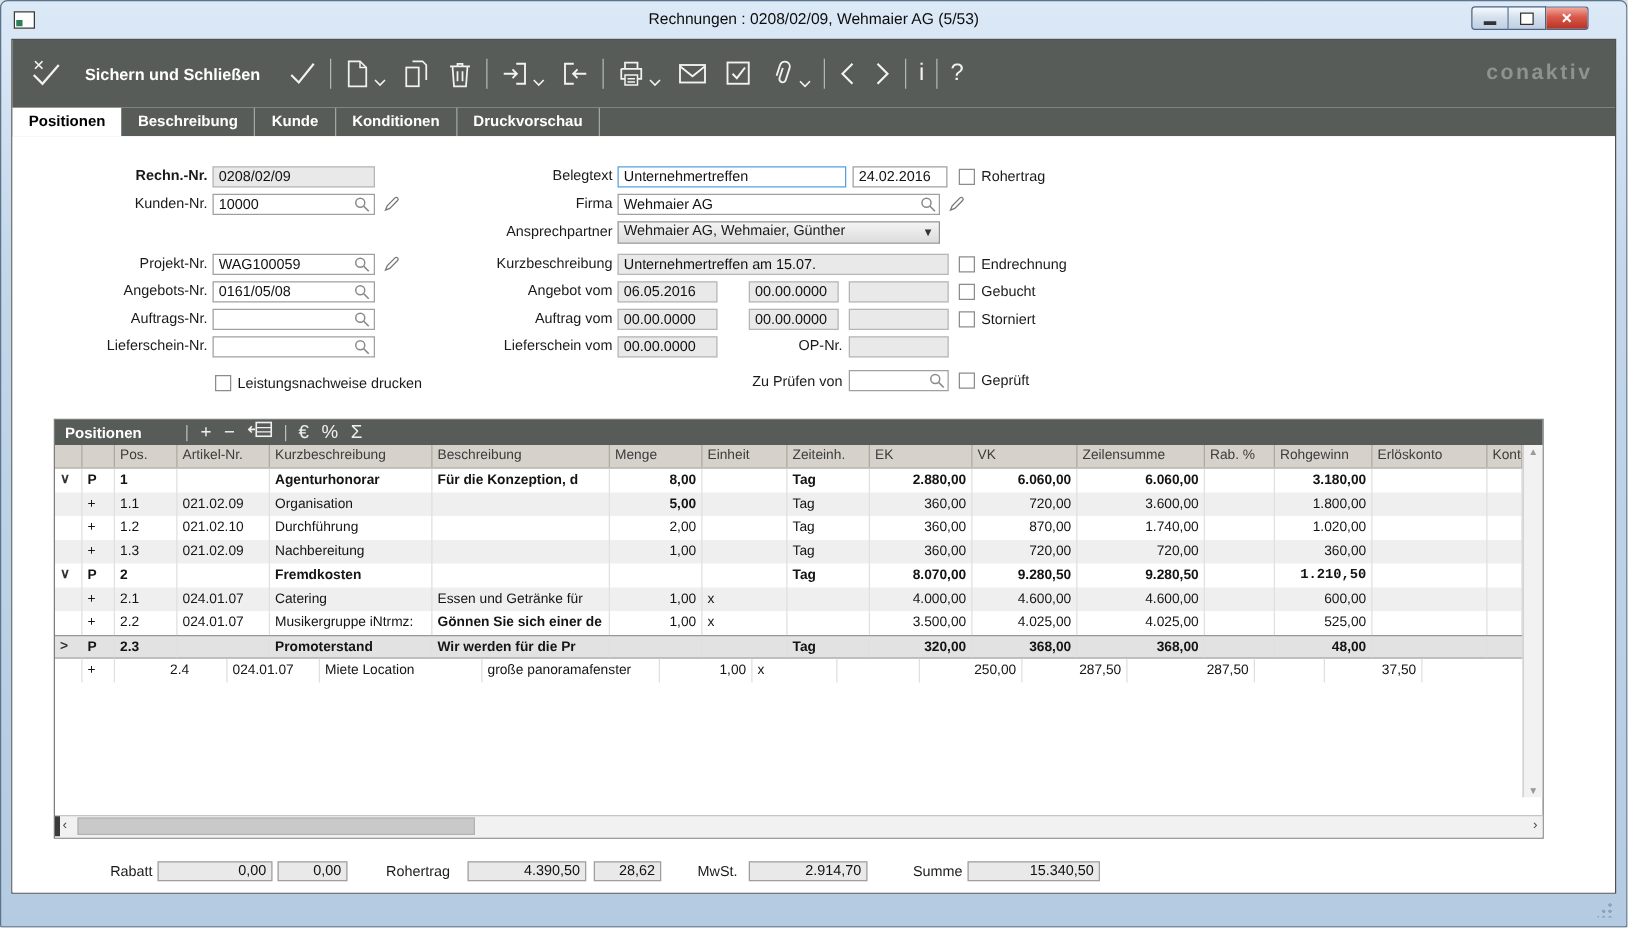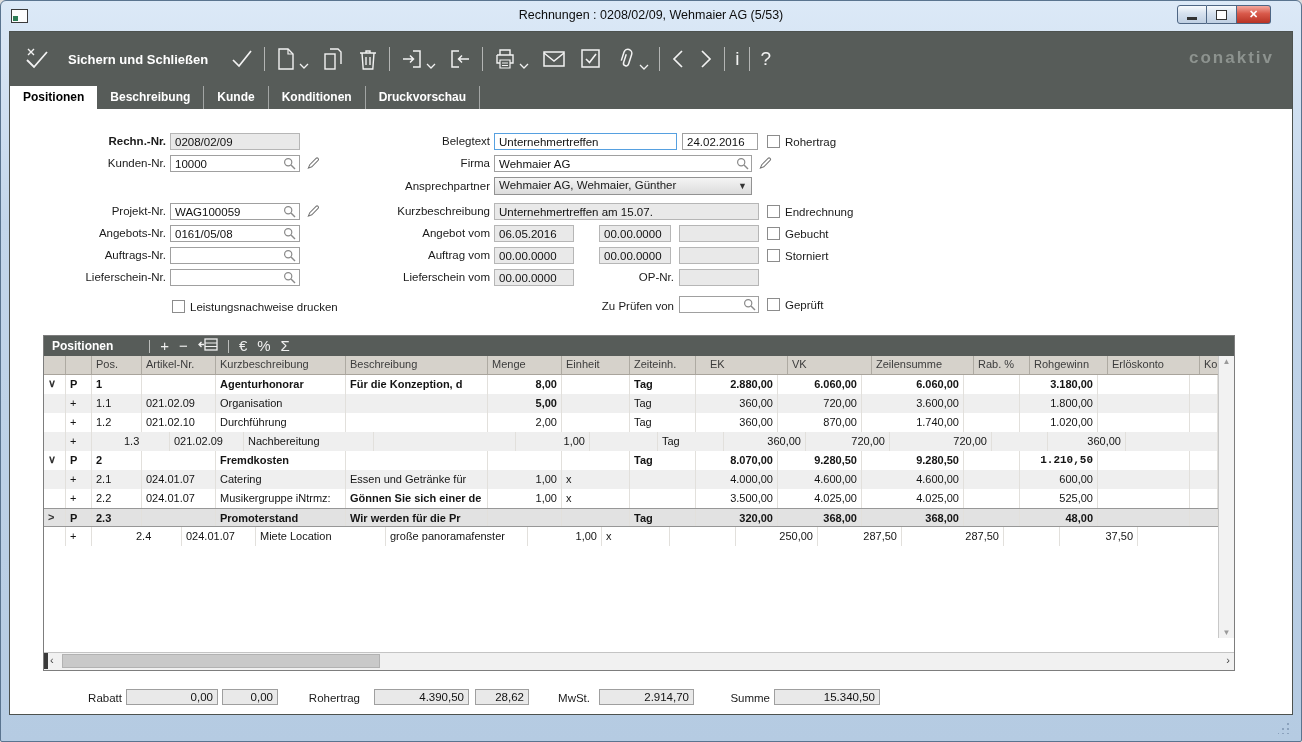--- a/index.html
+++ b/index.html
@@ -360,21 +360,21 @@
             <div class="hrow">
                 <div class="hcell" style="width: 22px;"></div>
                 <div class="hcell" style="width: 26px;"></div>
                 <div class="hcell" style="width: 50px;">Pos.</div>
                 <div class="hcell" style="width: 74px;">Artikel-Nr.</div>
                 <div class="hcell" style="width: 130px;">Kurzbeschreibung</div>
                 <div class="hcell" style="width: 142px;">Beschreibung</div>
                 <div class="hcell" style="width: 74px;">Menge</div>
                 <div class="hcell" style="width: 68px;">Einheit</div>
                 <div class="hcell" style="width: 66px;">Zeiteinh.</div>
-                <div class="hcell" style="width: 82px; margin-left: 10px;">EK</div>
+                <div class="hcell" style="width: 82px;">EK</div>
                 <div class="hcell" style="width: 84px;">VK</div>
                 <div class="hcell" style="width: 102px;">Zeilensumme</div>
                 <div class="hcell" style="width: 56px;">Rab. %</div>
                 <div class="hcell" style="width: 78px;">Rohgewinn</div>
                 <div class="hcell" style="width: 92px;">Erlöskonto</div>
                 <div class="hcell" style="width: 28px;">Konto</div>
               </div>
             <div id="grid-body">
                 <div class="trow bold">
                   <div class="tcell exp" style="width: 22px;">∨</div>
@@ -426,21 +426,21 @@
                   <div class="tcell num" style="width: 84px;">870,00</div>
                   <div class="tcell num" style="width: 102px;">1.740,00</div>
                   <div class="tcell num" style="width: 56px;"></div>
                   <div class="tcell num" style="width: 78px;">1.020,00</div>
                   <div class="tcell" style="width: 92px;"></div>
                   <div class="tcell" style="width: 28px;"></div>
                 </div>
                 <div class="trow odd">
                   <div class="tcell exp" style="width: 22px;"></div>
                   <div class="tcell" style="width: 26px;">+</div>
-                  <div class="tcell" style="width: 50px; margin-left: 28px;">1.3</div>
+                  <div class="tcell" style="width: 50px;">1.3</div>
                   <div class="tcell" style="width: 74px;">021.02.09</div>
                   <div class="tcell" style="width: 130px;">Nachbereitung</div>
                   <div class="tcell" style="width: 142px;"></div>
                   <div class="tcell num" style="width: 74px;">1,00</div>
                   <div class="tcell" style="width: 68px;"></div>
                   <div class="tcell" style="width: 66px;">Tag</div>
                   <div class="tcell num" style="width: 82px;">360,00</div>
                   <div class="tcell num" style="width: 84px;">720,00</div>
                   <div class="tcell num" style="width: 102px;">720,00</div>
                   <div class="tcell num" style="width: 56px;"></div>

